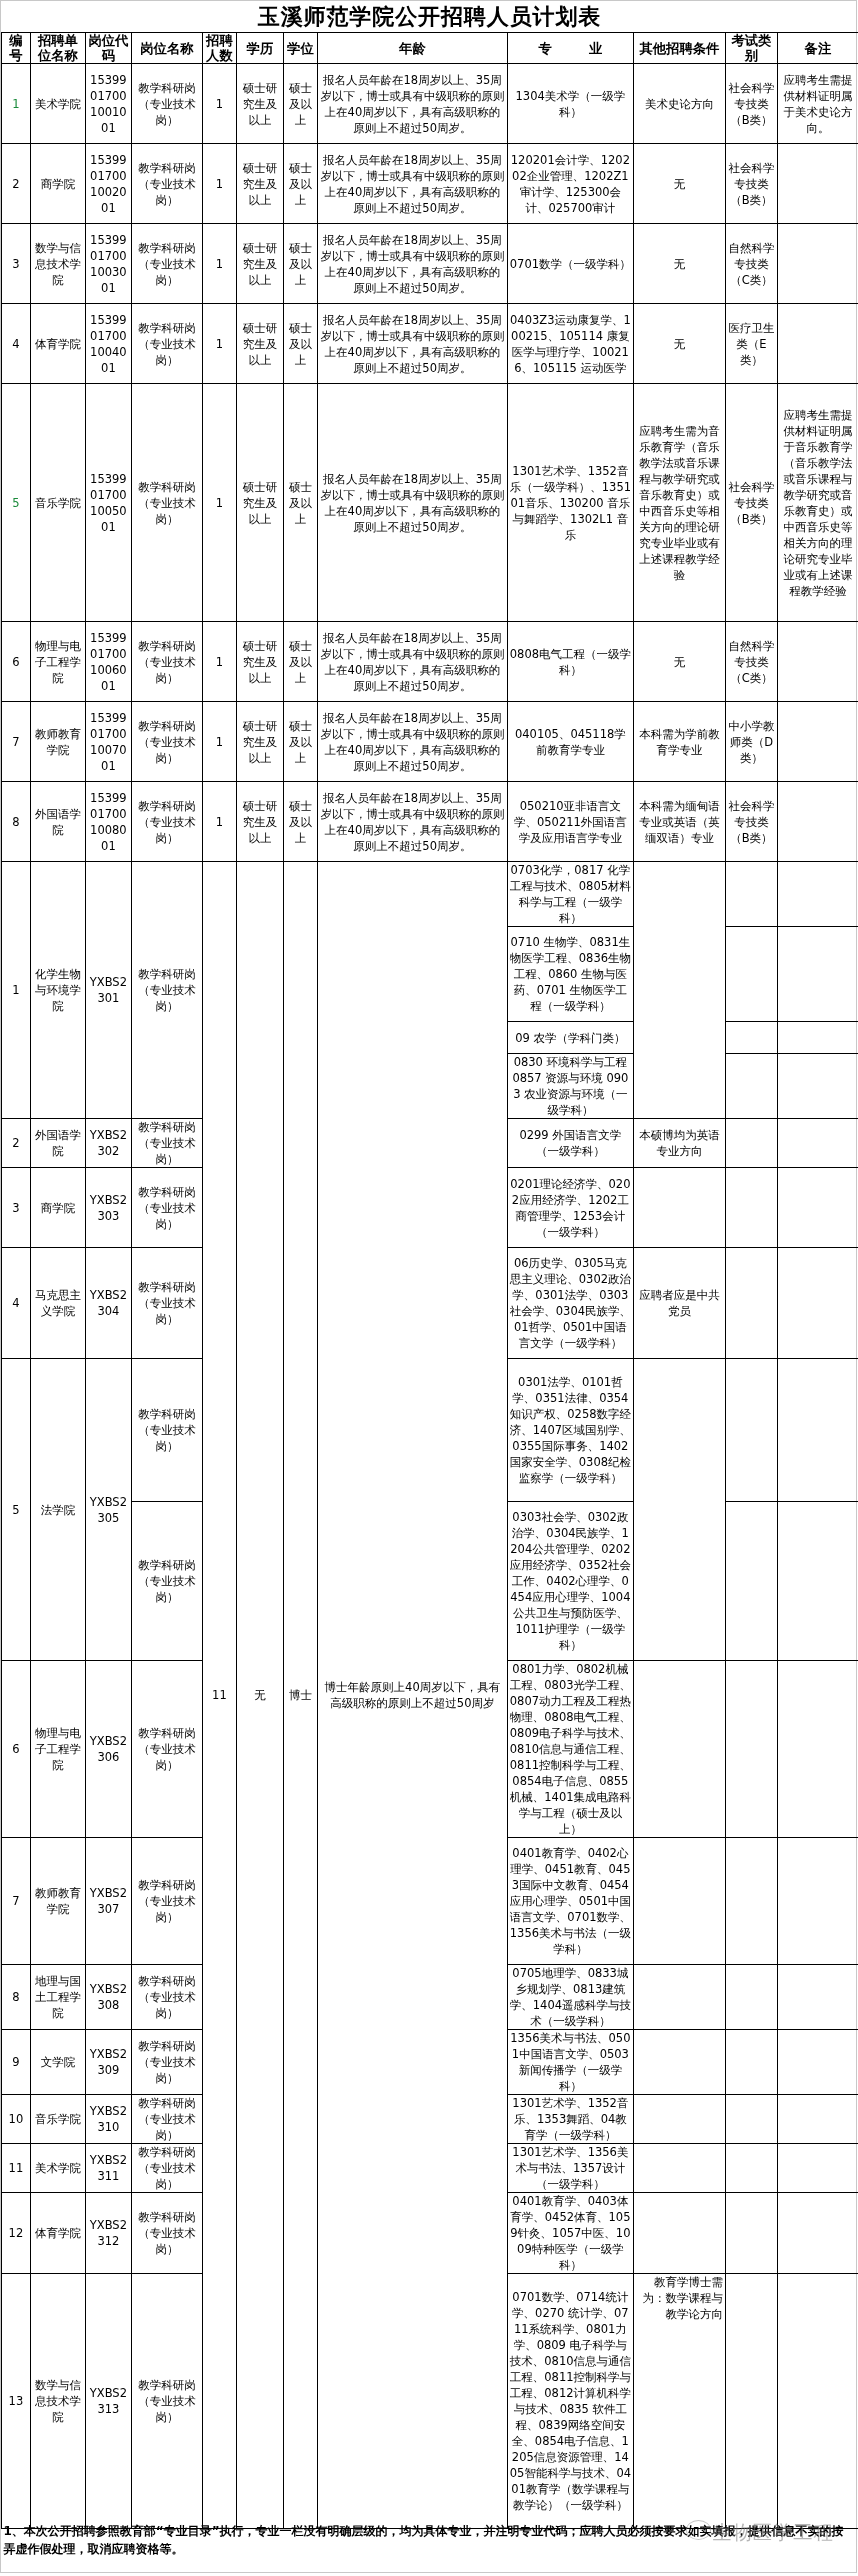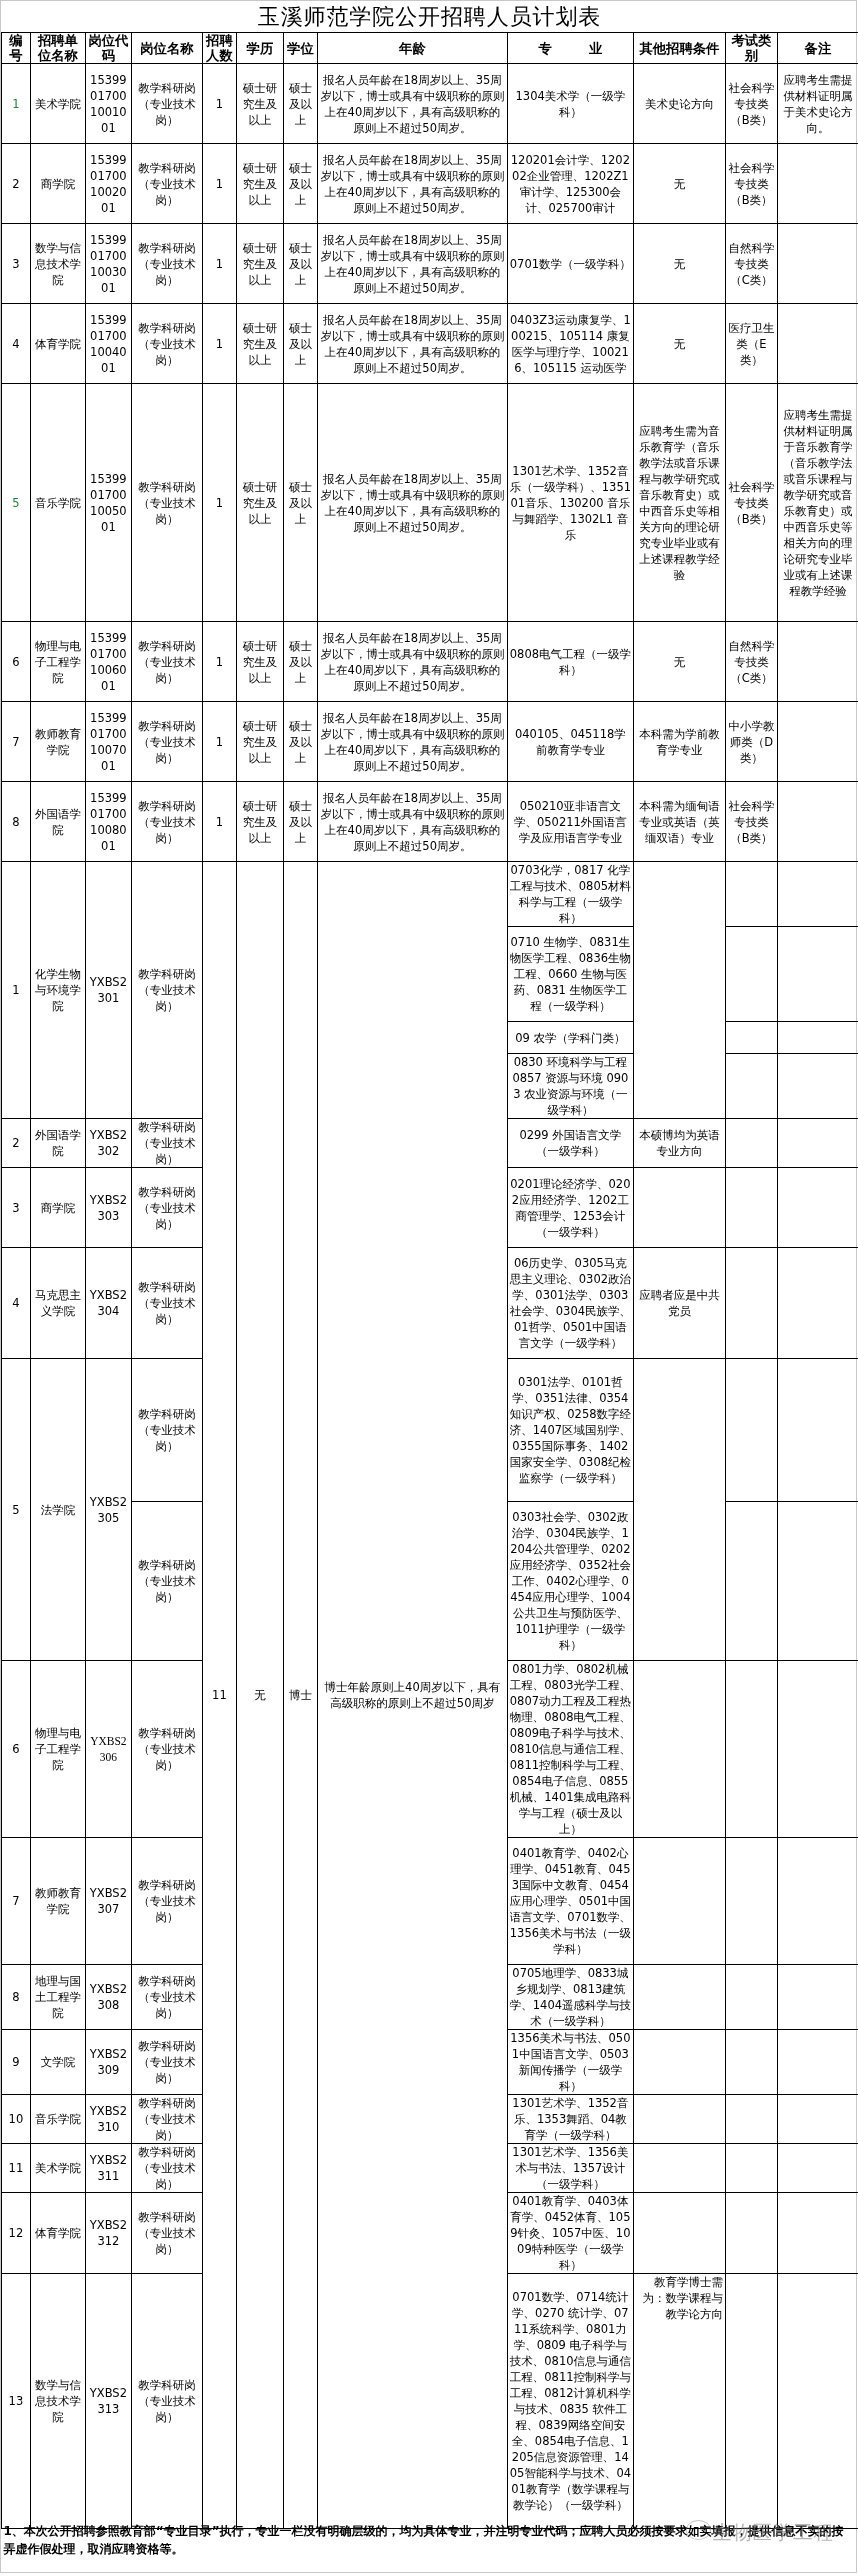--- a/index.html
+++ b/index.html
@@ -1,18 +1,18 @@
 <!DOCTYPE html>
 <html style="font-size:14px"><head>
 <meta charset="utf-8">
 <style>
   html, body { margin:0; padding:0; background:#ffffff; }
   body { width:859px; height:2576px; position:relative; font-family:"DejaVu Sans", "Liberation Sans", sans-serif; color:#000; overflow:hidden; }
   .page { position:absolute; left:0; top:0; width:857px; height:2573px; border:0.9px solid #c8c8c8; box-sizing:border-box; }
-  .title { position:absolute; left:0; top:0; width:859px; height:50px; text-align:center; font-family:"DejaVu Serif","Liberation Serif",serif; font-size:22px; line-height:33px; font-weight:normal; letter-spacing:0.9px; }
+  .title { position:absolute; left:0; top:0; width:859px; height:50px; text-align:center; font-family:"DejaVu Serif","Liberation Serif",serif; font-size:22px; line-height:33px; font-weight:bold; letter-spacing:0.9px; }
   table.grid { position:absolute; left:0.9px; top:32px; border-collapse:collapse; table-layout:fixed; width:857px; }
   table.grid td, table.grid th { border:1.3px solid #000; padding:0 1.8px; font-size:11.5px; line-height:16px; text-align:center; vertical-align:middle; overflow:hidden; word-break:break-all; font-weight:normal; }
   table.grid th { font-weight:bold; font-size:13.3px; line-height:15px; }
   td.left { text-align:left; }
   td.green { color:#1a8a3a; }
   .foot { position:absolute; left:3.5px; top:2509px; width:850px; height:64px; font-size:12px; line-height:17.7px; font-weight:bold; padding-top:14px; box-sizing:border-box; }
   .watermark { position:absolute; left:682px; top:2519px; font-size:19.4px; color:rgba(120,120,120,0.55); font-weight:normal; letter-spacing:0.9px; }
   .wm-icon { position:absolute; left:686px; top:2520px; width:23px; height:17.7px; border:1.8px solid rgba(140,140,140,0.5); border-radius:50%; }
 </style>
 </head>
@@ -199,21 +199,21 @@
         <td rowspan="17">11</td>
         <td rowspan="17">无</td>
         <td rowspan="17">博士</td>
         <td rowspan="17">博士年龄原则上40周岁以下，具有高级职称的原则上不超过50周岁</td>
         <td>0703化学，0817 化学工程与技术、0805材料科学与工程（一级学科）</td>
         <td rowspan="4" class="left" style="vertical-align: middle;"></td>
         <td></td>
         <td></td>
       </tr>
       <tr style="height: 95px;">
-        <td>0710 生物学、0831生物医学工程、0836生物工程、0660 生物与医药、0831 生物医学工程（一级学科）</td>
+        <td>0710 生物学、0831生物医学工程、0836生物工程、0860 生物与医药、0701 生物医学工程（一级学科）</td>
         <td></td>
         <td></td>
       </tr>
       <tr style="height: 32px;">
         <td>09 农学（学科门类）</td>
         <td></td>
         <td></td>
       </tr>
       <tr style="height: 64px;">
         <td>0830 环境科学与工程 0857 资源与环境 0903 农业资源与环境（一级学科）</td>
@@ -262,21 +262,21 @@
       </tr>
       <tr style="height: 159px;">
         <td>教学科研岗（专业技术岗）</td>
         <td>0303社会学、0302政治学、0304民族学、1204公共管理学、0202 应用经济学、0352社会工作、0402心理学、0454应用心理学、1004公共卫生与预防医学、1011护理学（一级学科）</td>
         <td></td>
         <td></td>
       </tr>
       <tr style="height: 175px;">
         <td>6</td>
         <td>物理与电子工程学院</td>
-        <td style="letter-spacing: 0px; font-family: Liberation Serif, serif;">YXBS2306</td>
+        <td style="letter-spacing: 0px;">YXBS2306</td>
         <td>教学科研岗（专业技术岗）</td>
         <td>0801力学、0802机械工程、0803光学工程、0807动力工程及工程热物理、0808电气工程、0809电子科学与技术、0810信息与通信工程、0811控制科学与工程、0854电子信息、0855机械、1401集成电路科学与工程（硕士及以上）</td>
         <td class="left" style="vertical-align: middle;"></td>
         <td></td>
         <td></td>
       </tr>
       <tr style="height: 127px;">
         <td>7</td>
         <td>教师教育学院</td>
         <td style="letter-spacing: 0px;">YXBS2307</td>

